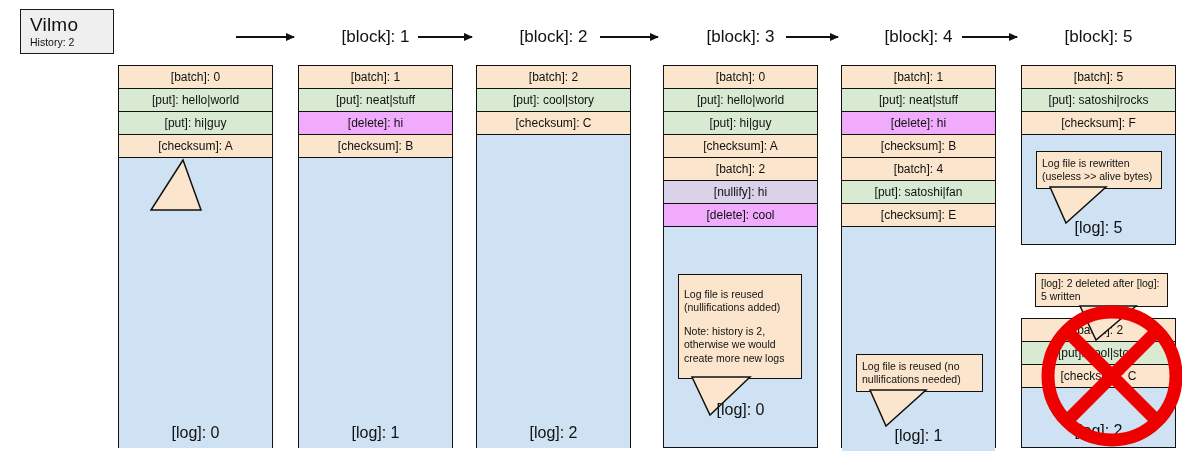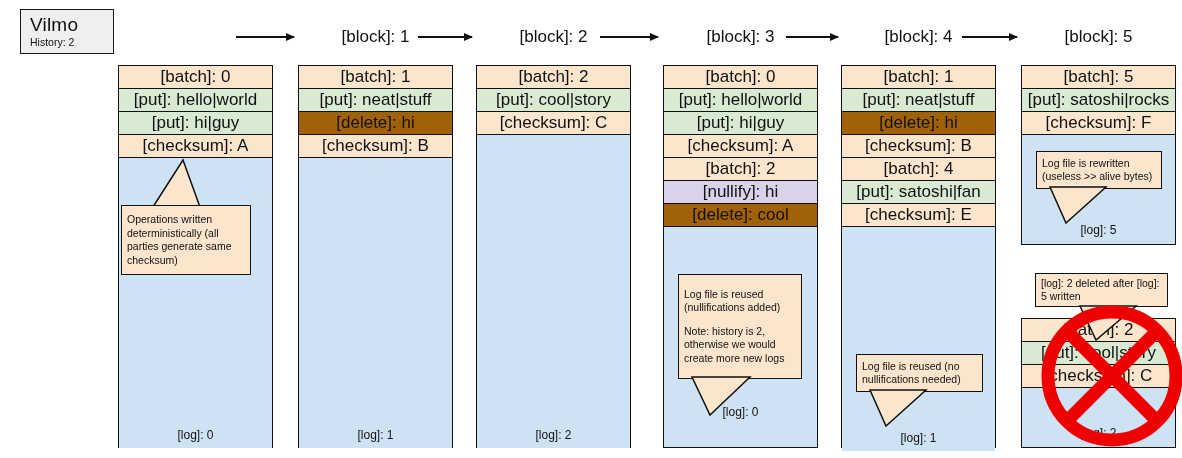--- a/index.html
+++ b/index.html
@@ -39,33 +39,33 @@
 
   
   .col{position:absolute;top:65px;width:155px;}
   .logfile{
     position:relative;
     border:1.5px solid #111;box-sizing:border-box;
     background:#cfe2f3;
   }
   .row{
     height:23px;line-height:22px;
-    font-size:17px;color:#111;text-align:center;
+    font-size:12px;color:#111;text-align:center;
     border-bottom:1.5px solid #111;
     box-sizing:border-box;white-space:nowrap;overflow:hidden;
   }
   .row.batch{background:#fce5cd;}
   .row.checksum{background:#fce5cd;}
   .row.put{background:#d9ead3;}
-  .row.delete{background:#a16207;}
+  .row.delete{background:#f0abfc;}
   .row.nullify{background:#d9d2e9;}
   .logbody{position:relative;background:#cfe2f3;}
   .logname{
     position:absolute;left:0;right:0;bottom:6px;
-    text-align:center;font-size:12px;color:#111;
+    text-align:center;font-size:16px;color:#111;
   }
 
   
   .callout{
     position:absolute;
     background:#fce5cd;border:1.5px solid #111;
     box-sizing:border-box;
     font-size:10.5px;line-height:13.5px;color:#111;
     text-align:left;
     padding:6px 5px;
@@ -104,23 +104,20 @@
     <div class="logfile" style="height:383px;">
       <div class="row batch">[batch]: 0</div>
       <div class="row put">[put]: hello|world</div>
       <div class="row put">[put]: hi|guy</div>
       <div class="row checksum">[checksum]: A</div>
       <div class="logbody" style="height:290px;">
         <div class="tail" style="left:22px;top:0px;">
           <svg width="100" height="60" viewBox="0 0 100 60">
               <polygon points="42,2 60,52 10,52" fill="#fce5cd" stroke="#111" stroke-width="1.5"></polygon>
             </svg>
-        </div>
-        <div class="callout" style="left:2px;top:47px;width:130px;height:70px;display:flex;align-items:center;justify-content:center;">
-          <p>Operations written deterministically (all parties generate same checksum)</p>
         </div>
         <div class="logname">[log]: 0</div>
       </div>
     </div>
   </div>
 
   <div class="col" style="left:290px;">
     <div class="logfile" style="height:383px;">
       <div class="row batch">[batch]: 1</div>
       <div class="row put">[put]: neat|stuff</div>

